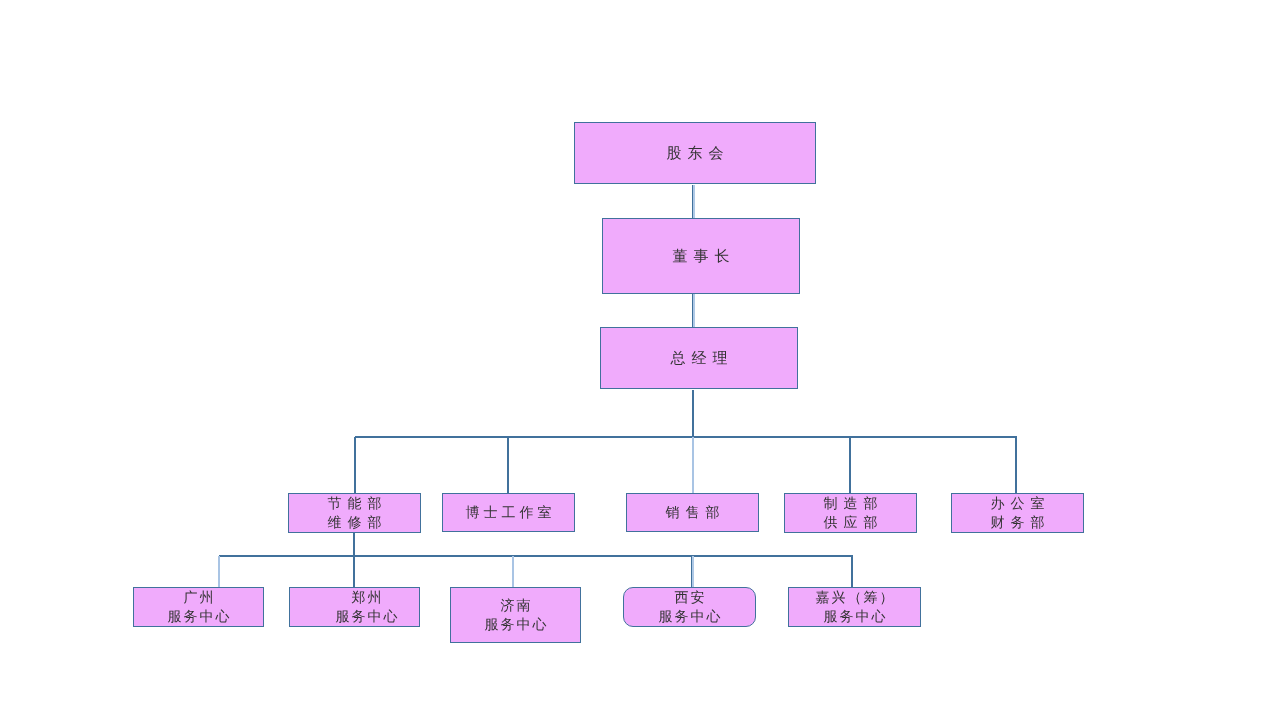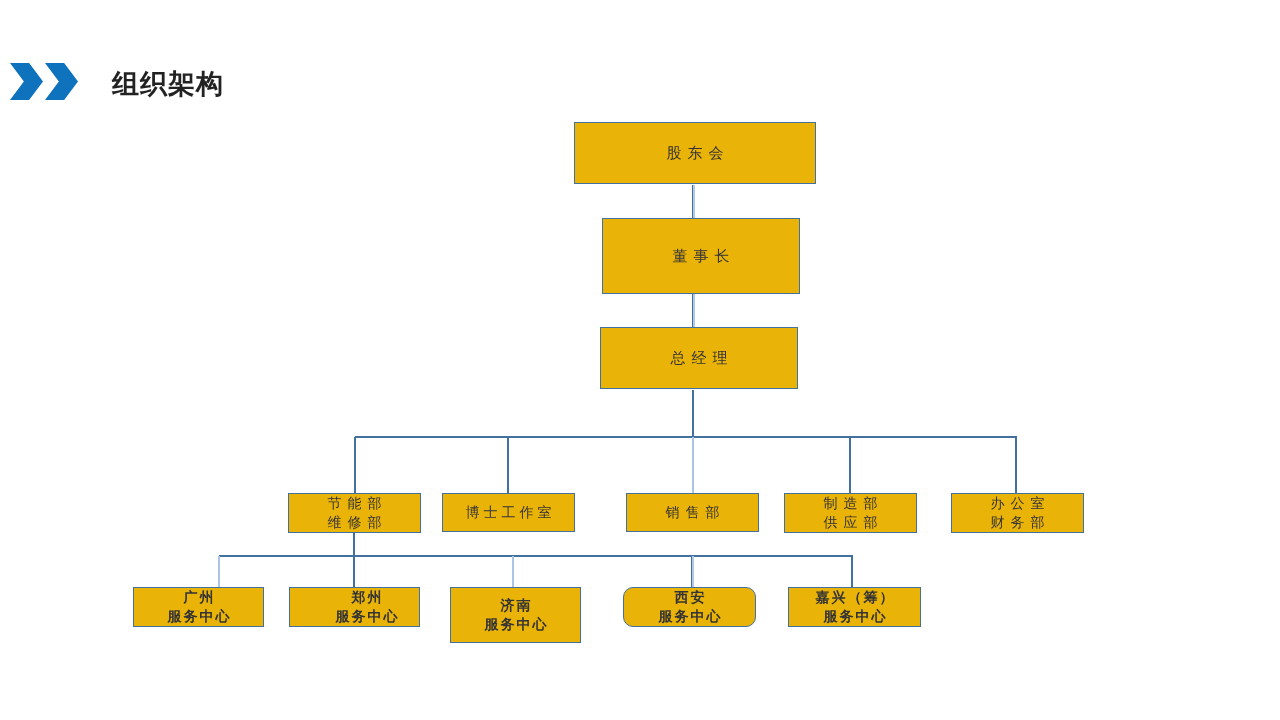--- a/index.html
+++ b/index.html
@@ -14,51 +14,46 @@
     clip-path:polygon(0% 0%, 58% 0%, 100% 50%, 58% 100%, 0% 100%, 42% 50%);
   }
   .chev1 { left:10px; }
   .chev2 { left:45px; }
   .page-title {
     position:absolute; left:112px; top:66px; margin:0;
     font-size:27px; font-weight:700; color:#222; letter-spacing:1px;
   }
   
   .box {
-    position:absolute; background:#eab308; border:1.5px solid #41719C;
+    position:absolute; background:#f0abfc; border:1.5px solid #41719C;
     display:flex; flex-direction:column; align-items:center; justify-content:center;
     color:#333; box-sizing:border-box; text-align:left;
   }
   .box .ln { display:block; white-space:nowrap; }
   .lg { font-size:15px; }
   .lg .ln { letter-spacing:6px; padding-left:6px; }
   .sm { font-size:14px; }
   .sm .ln { line-height:19px; letter-spacing:4px; padding-left:4px; }
   .sm .ln.wide { letter-spacing:6px; padding-left:6px; }
-  .sm .ln.tight { letter-spacing:2px; padding-left:2px;font-weight:bold; }
+  .sm .ln.tight { letter-spacing:2px; padding-left:2px; }
   
   .conn { position:absolute; }
   .conn.h { height:2px; background:#41719C; }
   .conn.v { width:2px; background:#41719C; }
   .conn.v.light { background:#A9C4E4; }
   .conn.v.duo {
     width:3px;
     background:linear-gradient(90deg, #41719C 0px, #41719C 1px, #AFC9E6 1px, #AFC9E6 3px);
   }
 </style>
 </head>
 <body>
 
 <div class="slide">
 
-  <div class="header">
-    <span class="chev chev1"></span>
-    <span class="chev chev2"></span>
-    <h1 class="page-title">组织架构</h1>
-  </div>
 
   <div class="conn v duo" style="left:692px; top:185px; height:33px;"></div>
   <div class="conn v duo" style="left:692px; top:281px; height:46px;"></div>
   <div class="conn v" style="left:692px; top:390px; height:46px;"></div>
   <div class="conn h" style="left:355px; top:436px; width:662px;"></div>
   <div class="conn v" style="left:354px; top:437px; height:56px;"></div>
   <div class="conn v" style="left:507px; top:437px; height:56px;"></div>
   <div class="conn v light" style="left:692px; top:437px; height:56px;"></div>
   <div class="conn v" style="left:849px; top:437px; height:56px;"></div>
   <div class="conn v" style="left:1015px; top:437px; height:56px;"></div>

